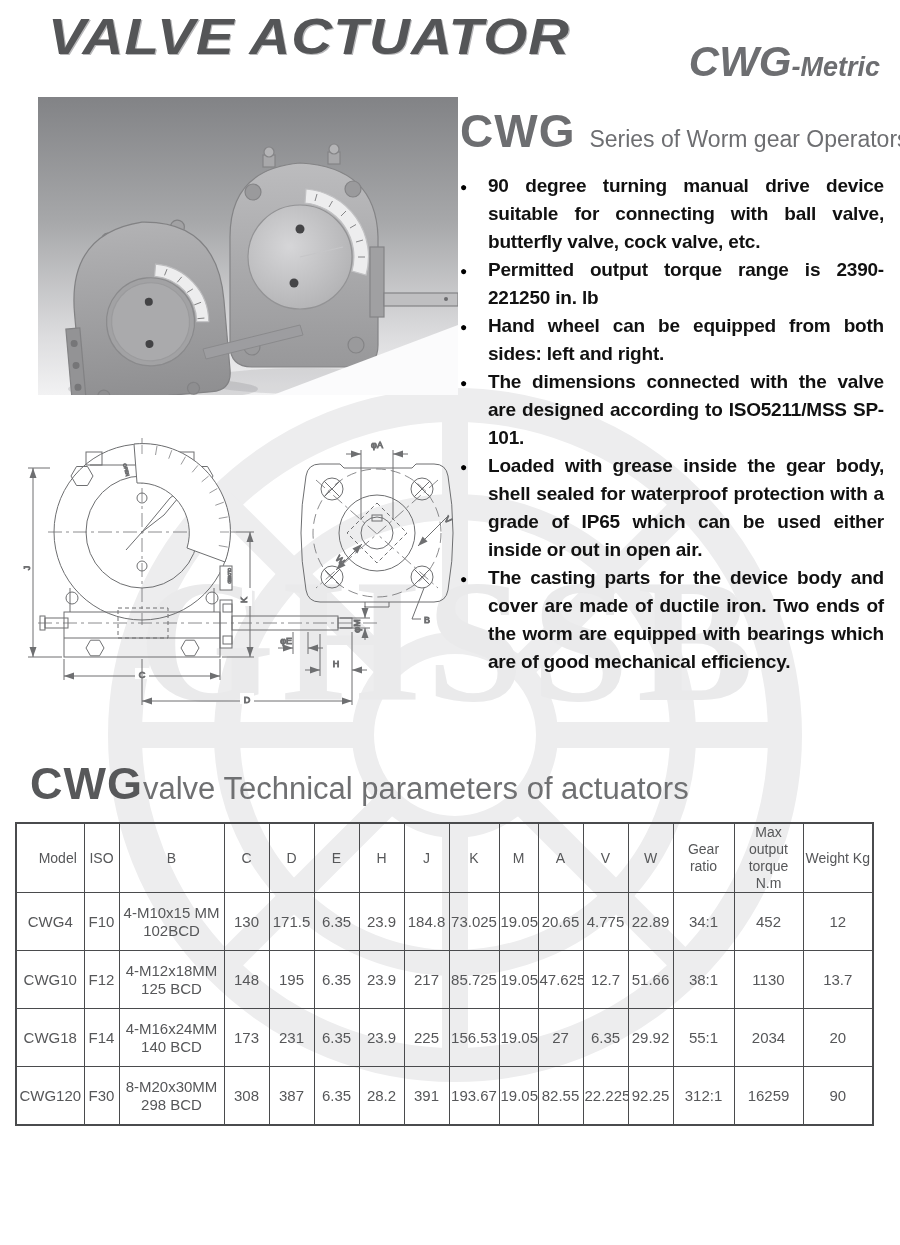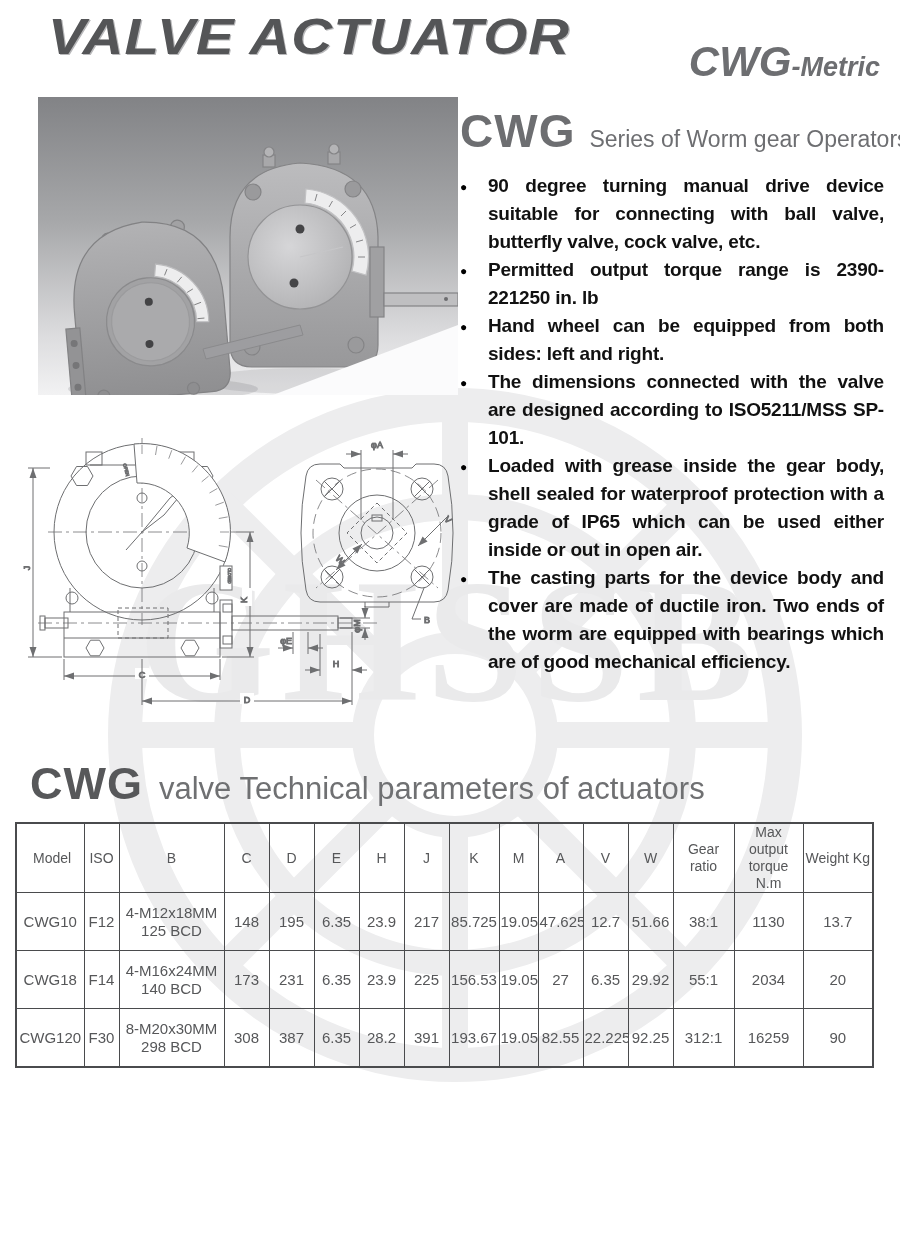--- a/index.html
+++ b/index.html
@@ -32,21 +32,21 @@
   ul.bullets .btxt{flex:1;font-size:19px;line-height:28px;font-weight:bold;color:#111;
                    text-align:justify;letter-spacing:-0.2px;}
 
   
   .drawing{position:absolute;left:20px;top:420px;width:445px;height:300px;z-index:2;}
   .drawing svg text{font-family:"Liberation Sans","DejaVu Sans",sans-serif;fill:#5f6062;}
 
   
   .tbl-title{position:absolute;left:30px;top:758px;display:flex;align-items:baseline;z-index:2;}
   .tbl-title .tt-main{font-size:45px;font-weight:bold;color:#57585a;letter-spacing:1px;}
-  .tbl-title .tt-rest{font-size:31px;color:#6f7072;margin-left:16px;white-space:nowrap;}
+  .tbl-title .tt-rest{font-size:31px;color:#6f7072;white-space:nowrap;}
 
   table.params{position:absolute;left:15px;top:822px;width:857px;z-index:2;
                border-collapse:collapse;table-layout:fixed;background:transparent;
                color:#565759;}
   table.params th,table.params td{border:1px solid #4a4b4d;overflow:hidden;}
   table.params th{font-weight:normal;font-size:14px;height:56px;line-height:17px;padding:0 1px;}
   table.params td{font-size:15px;height:57px;text-align:center;line-height:18px;padding:0 1px;}
   table.params{border:2px solid #4a4b4d;}
   td.c0{text-align:left;padding-left:7px;}
   td.c2{white-space:pre-line;}
@@ -368,39 +368,58 @@
         <col style="width:39px">
         <col style="width:45px">
         <col style="width:45px">
       <col style="width:45px">
         <col style="width:61px">
         <col style="width:69px">
         <col style="width:70px">
     </colgroup>
     <thead>
       <tr>
-        <th style="text-align:left;padding-left:16px;margin-left:44px;">Model</th>
+        <th style="text-align:center;padding-left:16px;margin-left:44px;">Model</th>
         <th>ISO</th>
         <th>B</th>
         <th>C</th>
         <th>D</th>
         <th>E</th>
         <th>H</th>
         <th>J</th>
         <th>K</th>
         <th>M</th>
         <th>A</th>
         <th>V</th>
         <th>W</th>
         <th>Gear ratio</th>
         <th>Max output torque N.m</th>
         <th>Weight Kg</th>
       </tr>
     </thead>
     <tbody>
+        <tr>
+          <td class="c0">CWG4</td>
+          <td class="c1">F10</td>
+          <td class="c2">4-M10x15 MM
+102BCD</td>
+          <td class="c3">130</td>
+          <td class="c4">171.5</td>
+          <td class="c5">6.35</td>
+          <td class="c6">23.9</td>
+          <td class="c7">184.8</td>
+          <td class="c8">73.025</td>
+          <td class="c9">19.05</td>
+          <td class="c10">20.65</td>
+          <td class="c11">4.775</td>
+          <td class="c12">22.89</td>
+          <td class="c13">34:1</td>
+          <td class="c14">452</td>
+          <td class="c15">12</td>
+        </tr>
         <tr>
           <td class="c0">CWG10</td>
           <td class="c1">F12</td>
           <td class="c2">4-M12x18MM
 125 BCD</td>
           <td class="c3">148</td>
           <td class="c4">195</td>
           <td class="c5">6.35</td>
           <td class="c6">23.9</td>
           <td class="c7">217</td>

